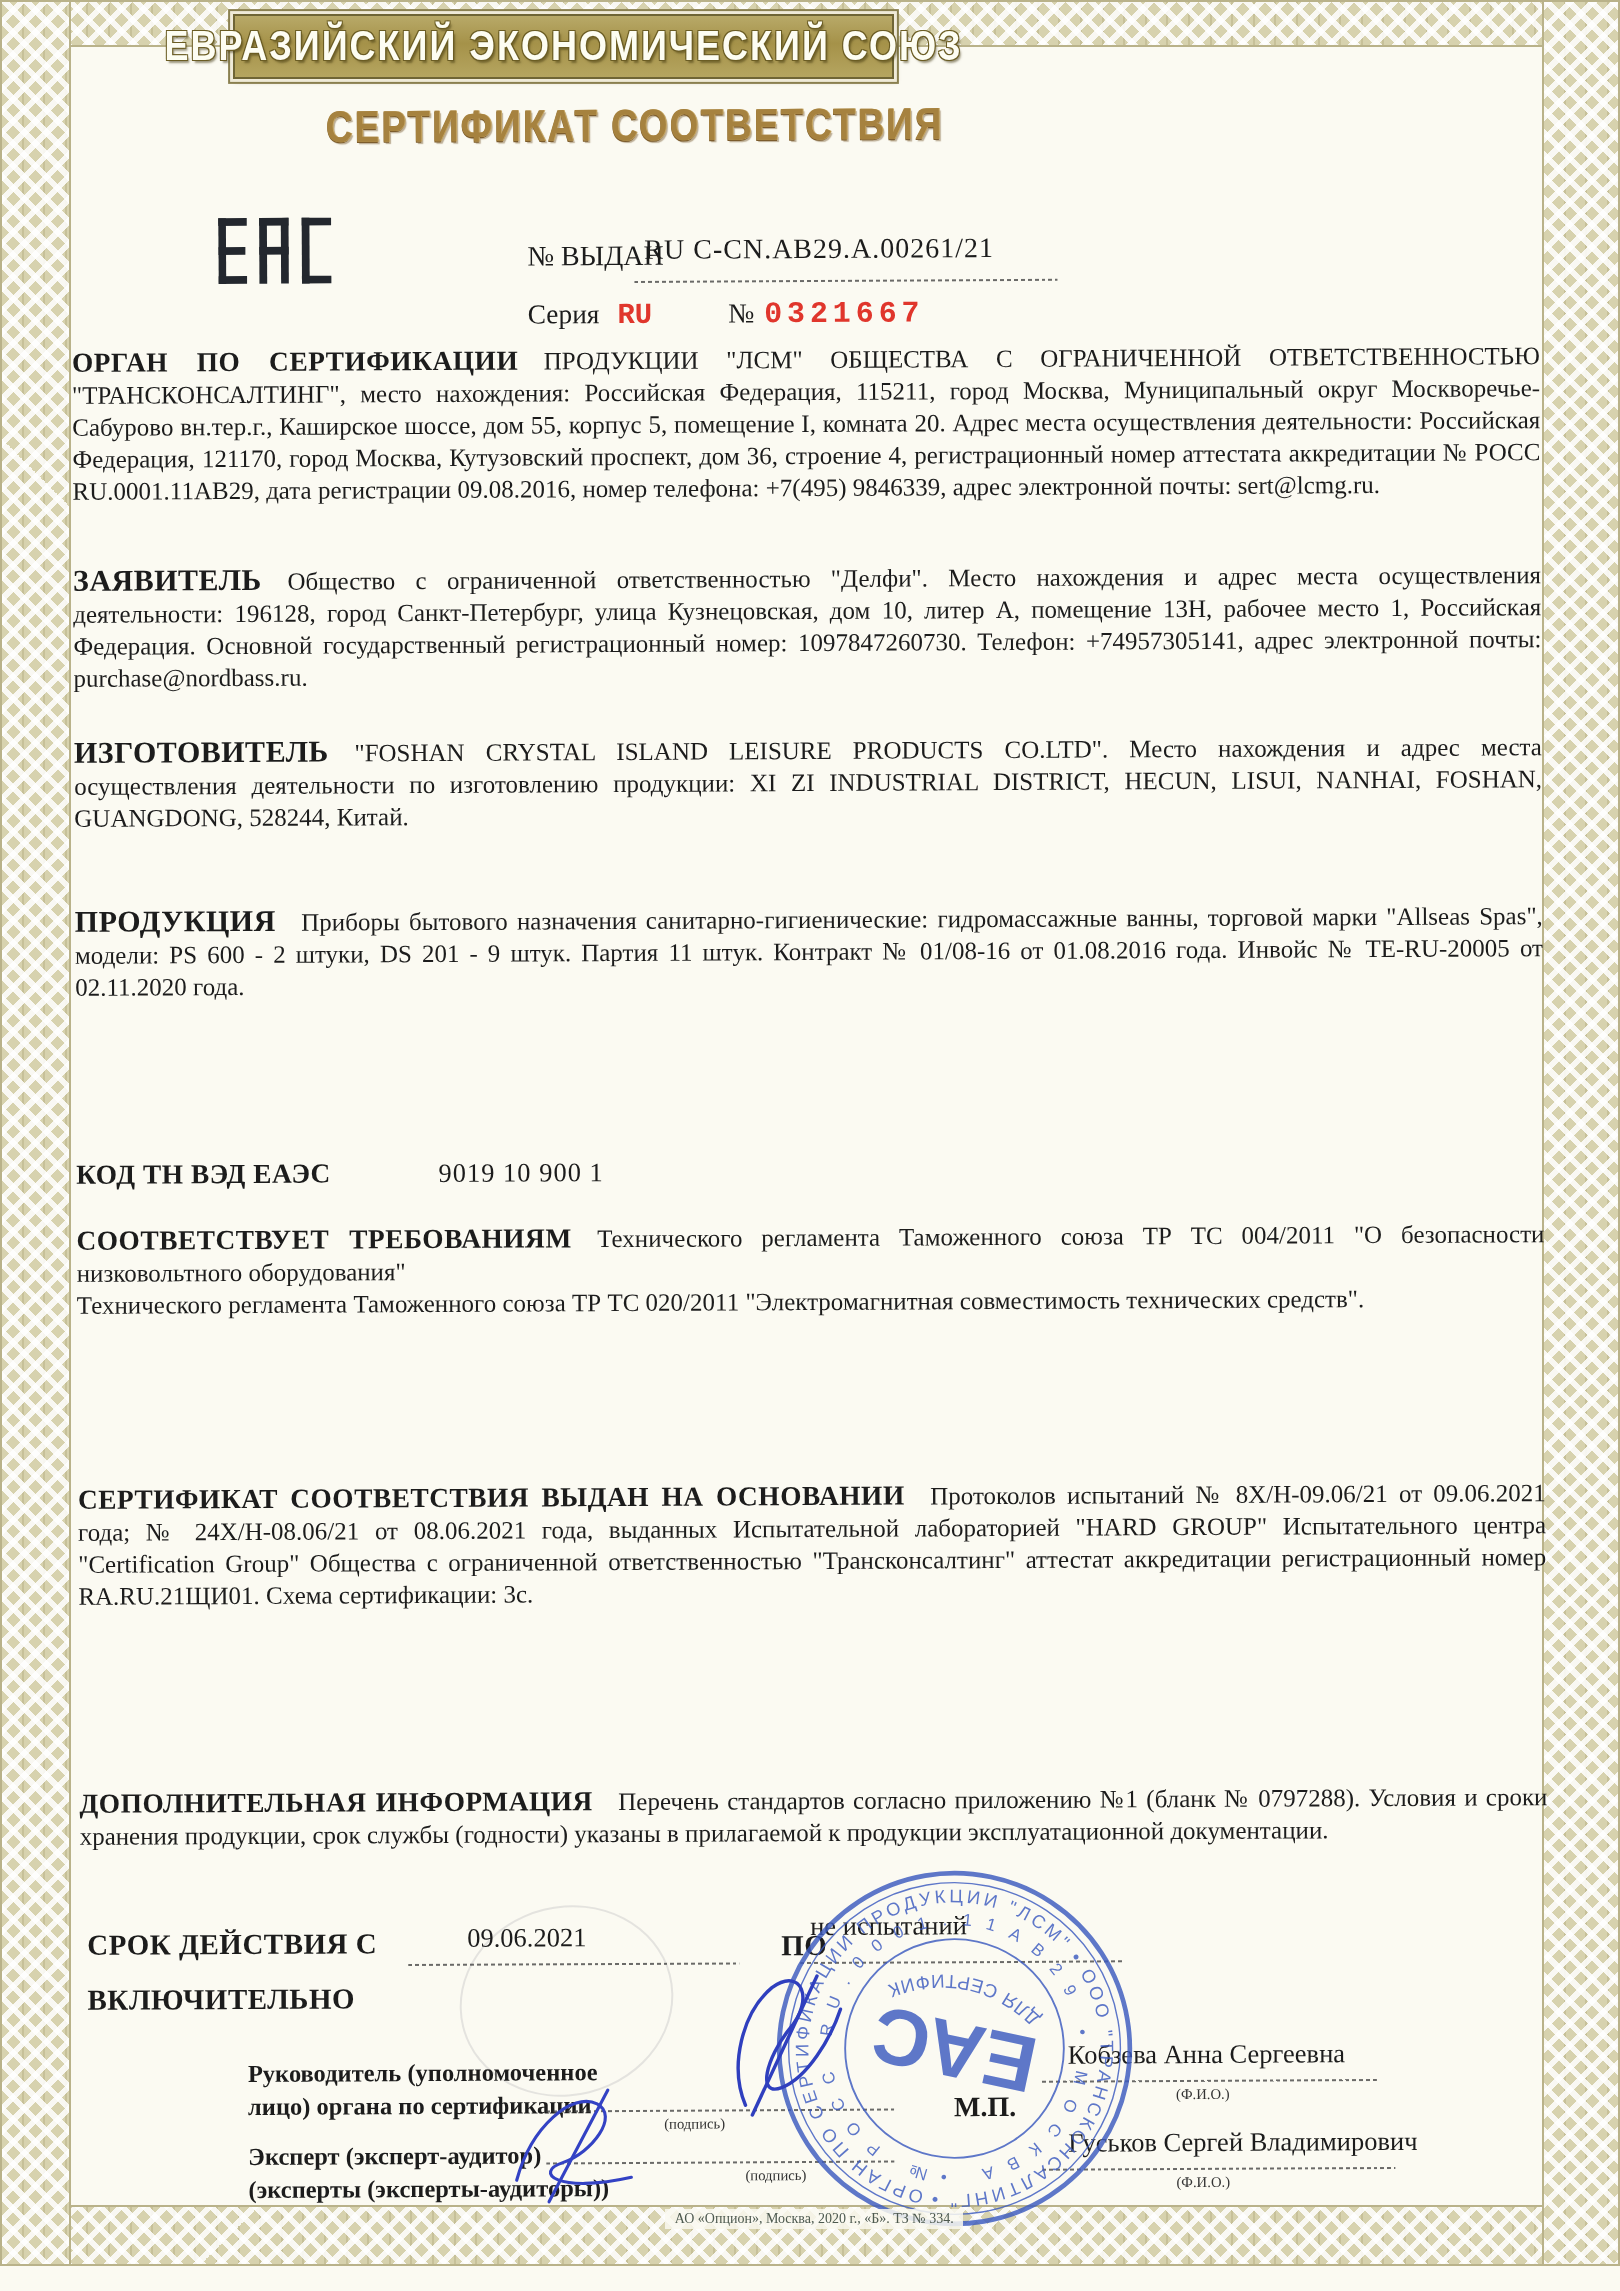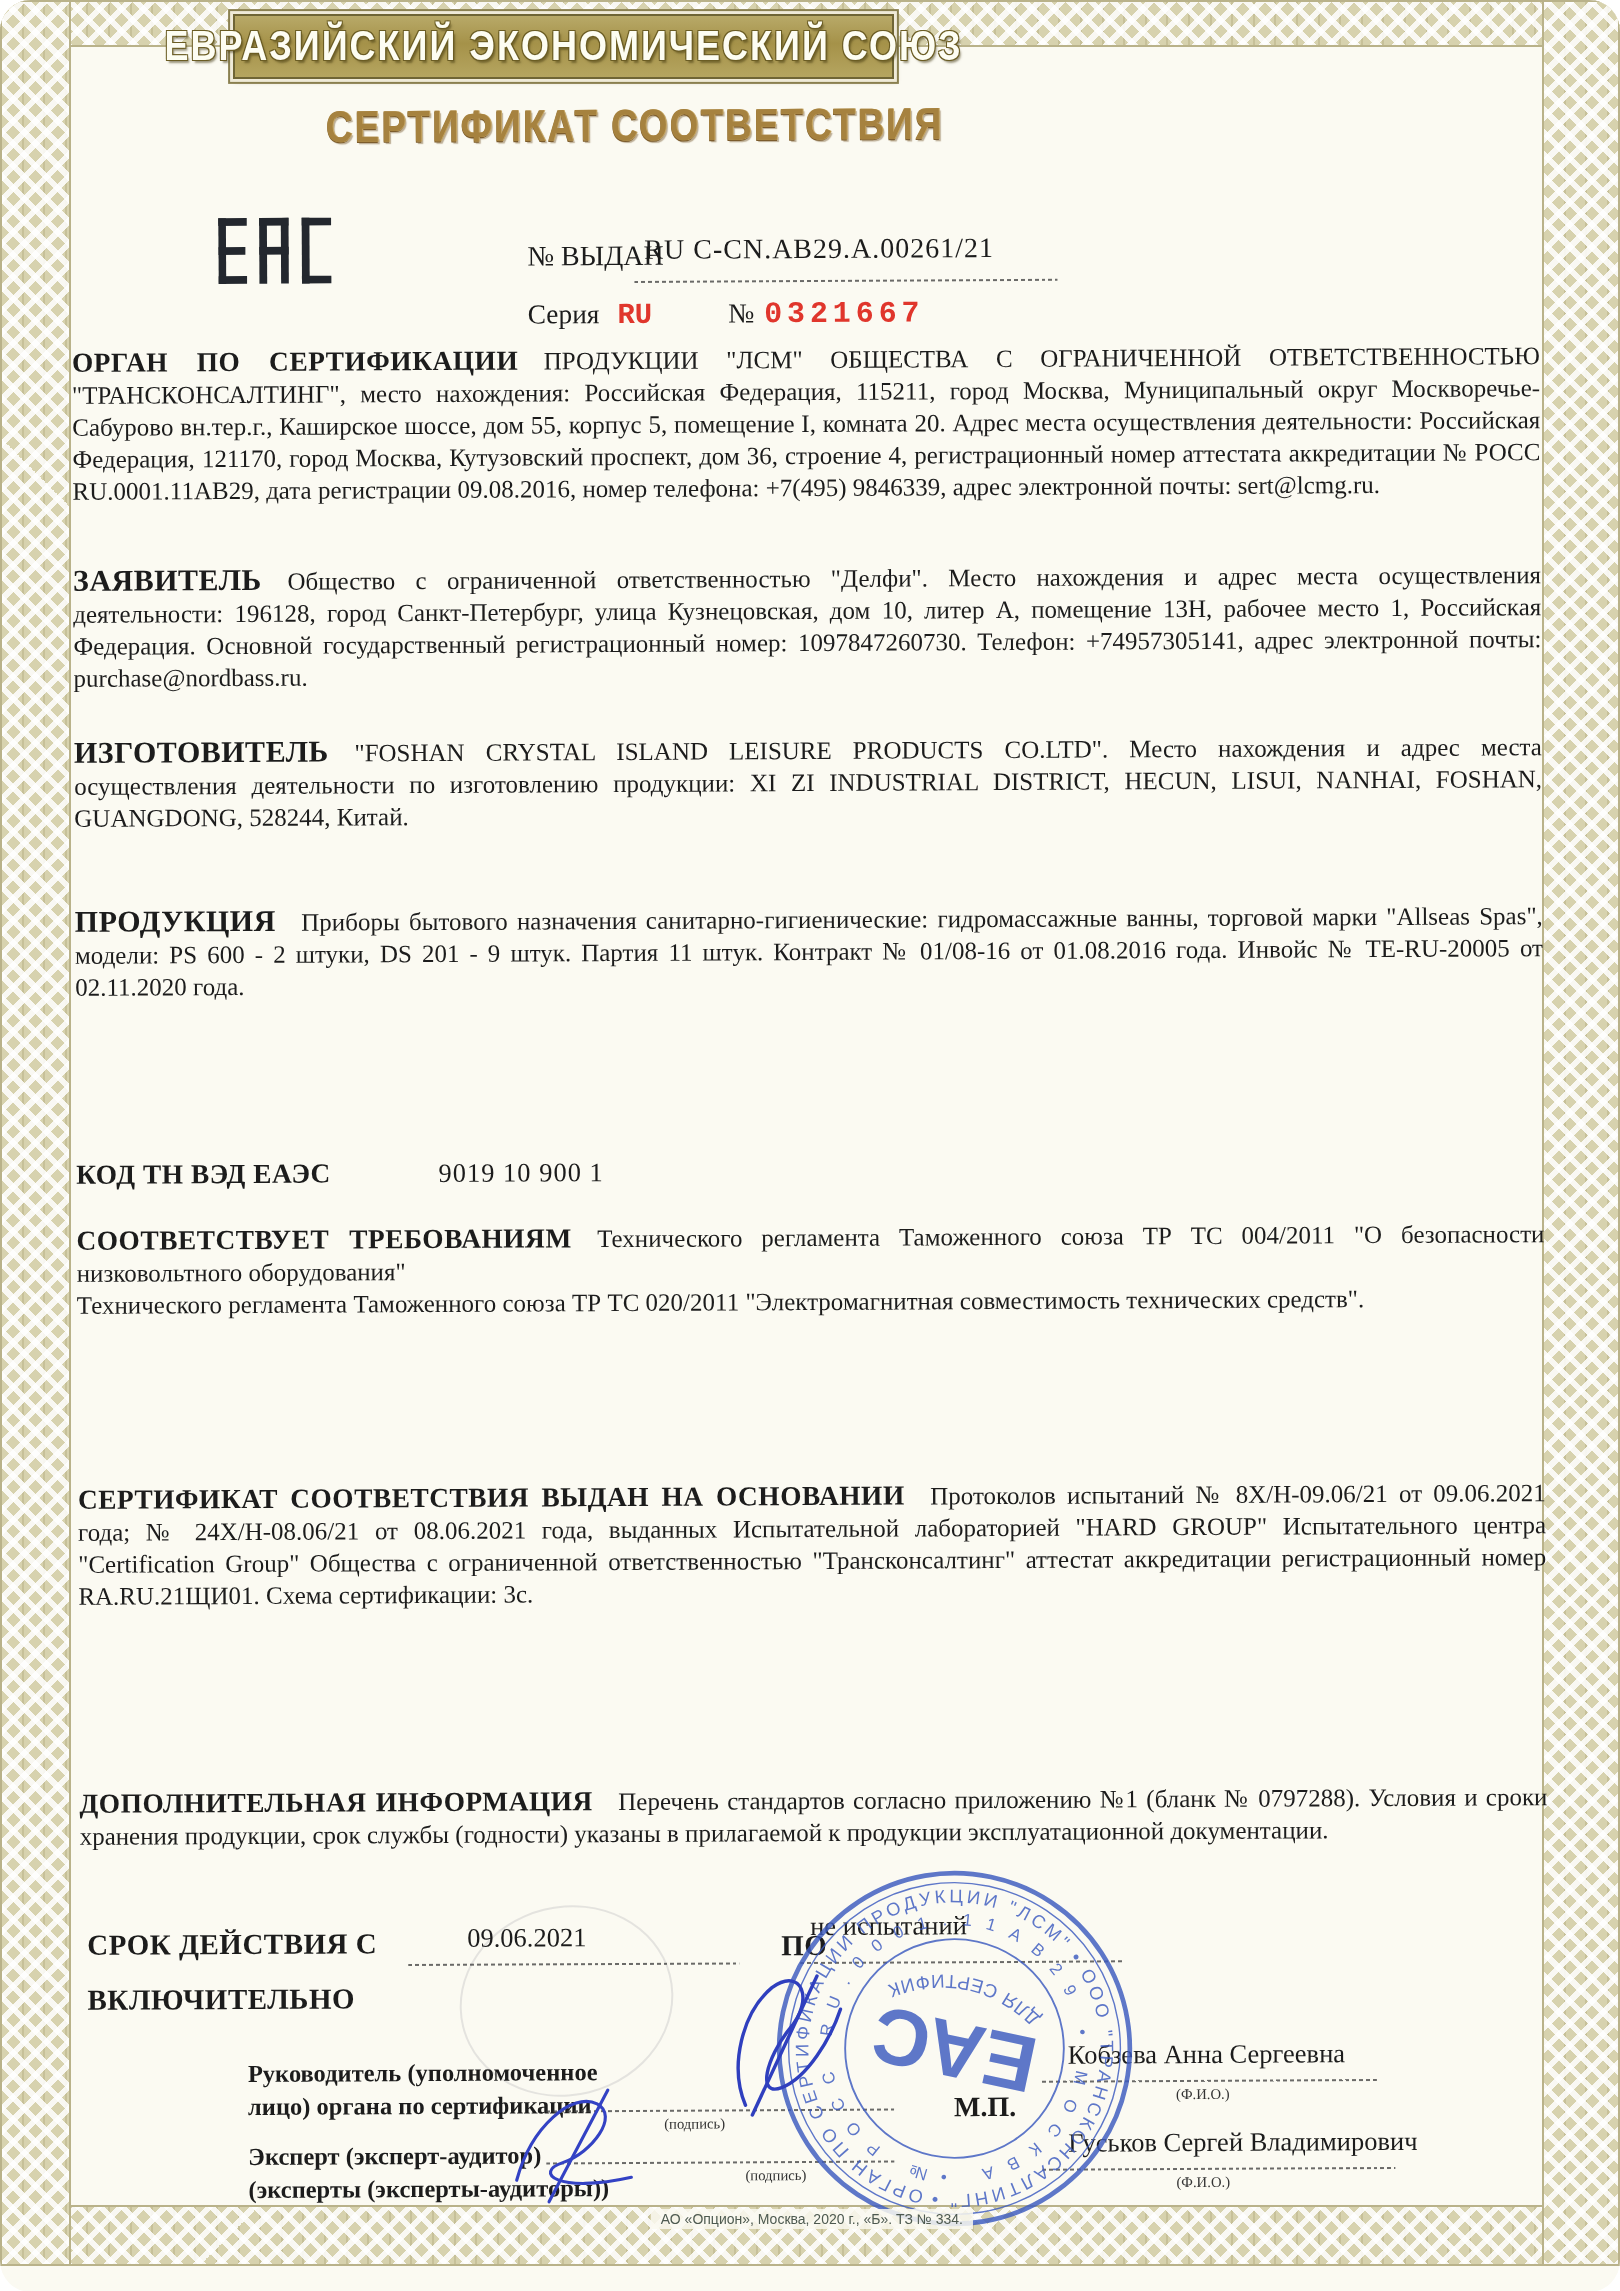--- a/index.html
+++ b/index.html
@@ -1,19 +1,19 @@
 <!DOCTYPE html>
 <html><head>
 <meta charset="utf-8">
 <style>
   html,body{margin:0;padding:0;}
   .page{
     position:relative; width:1620px; height:2292px;
     background:#fbfaf2; overflow:hidden;
-    font-family:"Liberation Serif", serif; color:#1c1c1c;border-radius:31px;
+    font-family:"Liberation Serif", serif; color:#1c1c1c;
   }
   
   .frame{
     position:absolute; z-index:1;
     background-color:#d7d2ae;
     background-image:
       repeating-linear-gradient(45deg, rgba(255,255,255,.85) 0 5.9px, rgba(0,0,0,0) 5.9px 15.7px),
       repeating-linear-gradient(-45deg, rgba(255,255,255,.85) 0 5.9px, rgba(0,0,0,0) 5.9px 15.7px),
       repeating-linear-gradient(90deg, rgba(150,140,90,.25) 0 2px, rgba(0,0,0,0) 2px 21.6px);
     box-shadow: inset 0 0 0 2px #b9b28a;
@@ -78,22 +78,22 @@
   .role{position:absolute;font-weight:bold;font-size:24.5px;line-height:33px;}
   .caption{position:absolute;font-size:14.7px;color:#333;}
   .person{position:absolute;font-size:26.5px;white-space:nowrap;}
   .mp{position:absolute;font-weight:bold;font-size:28px;}
 
   .stamp{position:absolute;left:766px;top:1860px;width:377px;height:377px;z-index:4;transform:rotate(192deg);opacity:.82;}
   .sig{position:absolute;z-index:5;}
   .ghost-ellipse{position:absolute;left:459px;top:1906px;width:211px;height:186px;border:2px solid rgba(110,110,125,.16);border-radius:50%;transform:rotate(-14deg);z-index:2;}
 
   .imprint{
-    position:absolute;left:651px;top:2209px;z-index:6;
-    font-family:Liberation Sans, sans-serif;font-size:14px;color:#4e5a50;
+    position:absolute;left:665px;top:2209px;z-index:6;
+    font-family:Liberation Serif, serif;font-size:14px;color:#4e5a50;
     background:rgba(250,249,240,.85);padding:2px 9.8px;white-space:nowrap;
   }
 </style>
 </head>
 <body>
 
 <div class="page">
 
   <div class="frame frame-top"></div>
   <div class="frame frame-bottom"></div>

